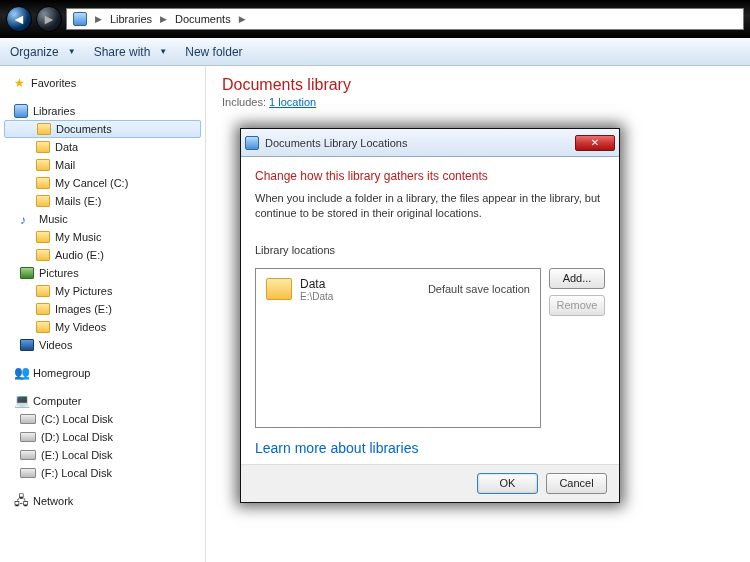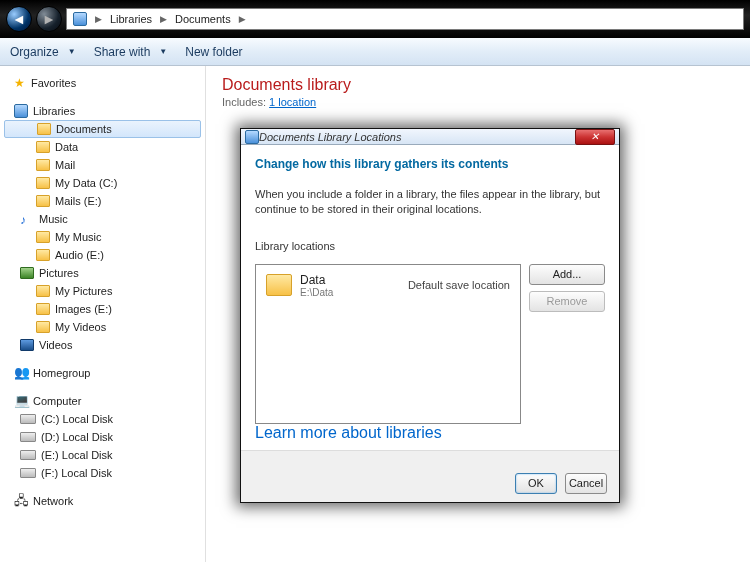--- a/index.html
+++ b/index.html
@@ -36,41 +36,41 @@
 .drive-ico { width: 16px; height: 10px; background: linear-gradient(#eee, #bbb); border: 1px solid #888; border-radius: 1px; display: inline-block; }
 .net-ico, .hg-ico, .comp-ico { width: 14px; height: 14px; display: inline-block; font-size: 13px; line-height: 14px; }
 
 .content { flex: 1; padding: 10px 16px; background: #fff; position: relative; }
 .content h1 { font-size: 16px; font-weight: normal; color: #b91c1c; }
 .content .includes { font-size: 11px; color: #666; margin-top: 2px; }
 .content .includes a { color: #0066cc; text-decoration: underline; }
 
 
 .modal { position: absolute; left: 240px; top: 128px; width: 380px; background: #fff; border: 1px solid #111; box-shadow: 0 0 14px 4px rgba(0,0,0,0.6); font-size: 11px; }
-.modal .mtitle { height: 16px; background: linear-gradient(#f1f6fd, #d7e5f5); display: flex; align-items: center; padding: 0 4px; border-bottom: 1px solid #9ab; font-style: italic; }
+.modal .mtitle { height: 28px; background: linear-gradient(#f1f6fd, #d7e5f5); display: flex; align-items: center; padding: 0 4px; gap: 6px; border-bottom: 1px solid #9ab; }
 .mtitle .txt { flex: 1; color: #333; font-size: 11px; }
 .closebtn { width: 40px; height: 16px; background: linear-gradient(#e87070, #c33 50%, #a11); border: 1px solid #711; border-radius: 2px; color: #fff; text-align: center; font-size: 10px; line-height: 14px; cursor: default; }
 .modal .body { padding: 12px 14px 8px; }
-.modal h2 { font-size: 12px; font-weight: bold; color: #0369a1; margin-bottom: 16px; }
+.modal h2 { font-size: 12px; font-weight: normal; color: #b91c1c; margin-bottom: 8px; }
 .modal p { font-size: 11px; color: #333; line-height: 1.35; margin-bottom: 23px; }
 .modal .lbl { font-size: 11px; color: #333; margin-bottom: 12px; }
 .locbox { border: 1px solid #888; height: 160px; background: #fff; padding: 6px; }
 .locrow { display: flex; align-items: center; gap: 8px; padding: 2px 4px; }
 .locrow .big-folder { width: 26px; height: 22px; background: linear-gradient(#ffe9a3, #f7c147); border: 1px solid #d7a12a; border-radius: 2px; }
 .locrow .info { flex: 1; }
 .locrow .name { color: #222; font-size: 12px; }
 .locrow .path { color: #777; font-size: 10px; }
 .locrow .def { color: #444; font-size: 11px; }
 .sidebtns { display: flex; flex-direction: column; gap: 6px; margin-left: 8px; }
 .row1 { display: flex; }
-.btn { width: 76px; height: 21px; background: linear-gradient(#fdfdfd, #e3e3e3); border: 1px solid #8a8a8a; border-radius: 3px; font-size: 11px; color: #222; text-align: center; line-height: 19px; cursor: default; }
+.btn { width: 56px; height: 21px; background: linear-gradient(#fdfdfd, #e3e3e3); border: 1px solid #8a8a8a; border-radius: 3px; font-size: 11px; color: #222; text-align: center; line-height: 19px; cursor: default; }
 .btn.dis { color: #9a9a9a; border-color: #bcbcbc; }
-.learn { color: #0066cc; font-size: 16px; cursor: default; }
+.learn { color: #0066cc; font-size: 14px; margin-top: 12px; cursor: default; }
 .dlg-footer { background: #f0f0f0; border-top: 1px solid #ddd; padding: 8px 12px; display: flex; justify-content: flex-end; gap: 8px; }
-.dlg-footer .btn { width: 42px; margin-top: 14px; }
+.dlg-footer .btn { width: 61px; }
 .dlg-footer .btn.primary { border: 1px solid #3c7fb1; box-shadow: 0 0 2px #7abaf0 inset; }
 </style>
 </head>
 <body>
 
 <div class="titlebar">
   <div class="navbtn">◄</div>
   <div class="navbtn dim">►</div>
   <div class="addr">
     <span class="seg">
@@ -117,21 +117,21 @@
     <div class="node l2">
         <span class="folder-ico"></span>
         <span>Data</span>
       </div>
     <div class="node l2">
         <span class="folder-ico"></span>
         <span>Mail</span>
       </div>
     <div class="node l2">
         <span class="folder-ico"></span>
-        <span>My Data (C:)</span>
+        <span>My Cancel (C:)</span>
       </div>
     <div class="node l2">
         <span class="folder-ico"></span>
         <span>Mails (E:)</span>
       </div>
     <div class="node l1">
         <span class="music-ico">♪</span>
         <span>Music</span>
       </div>
     <div class="node l2">

